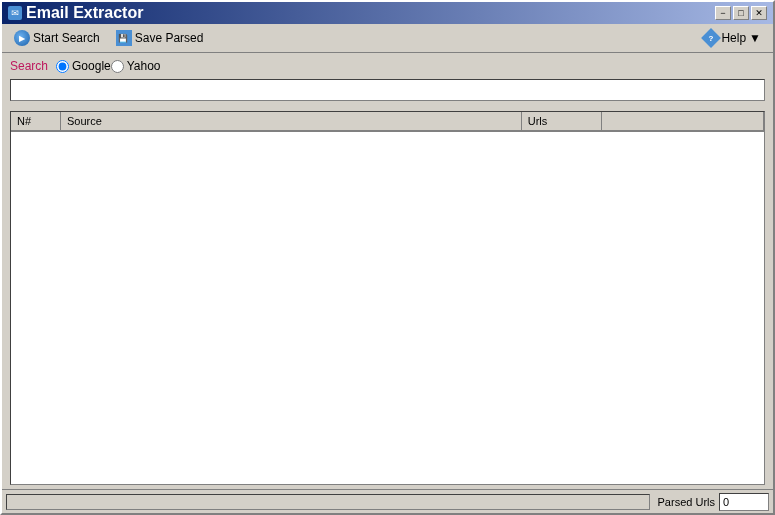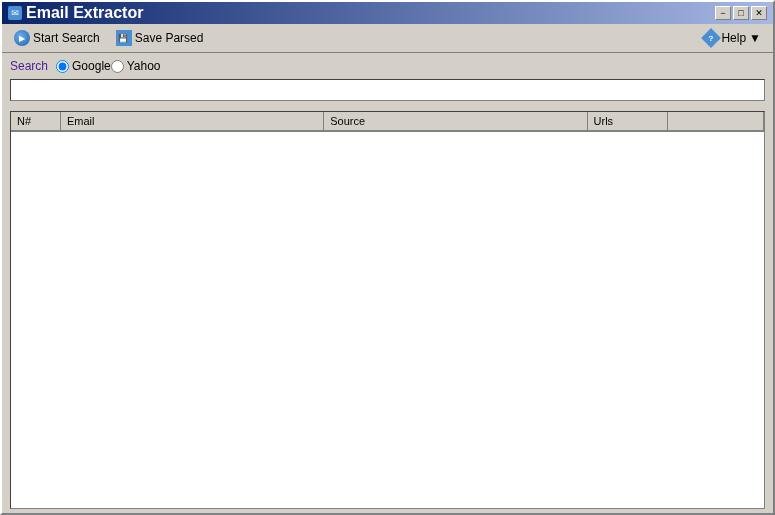--- a/index.html
+++ b/index.html
@@ -199,21 +199,21 @@
       display: flex;
       align-items: center;
       padding: 6px 8px 4px 8px;
       gap: 8px;
       background: #d4d0c8;
       flex-shrink: 0;
     }
 
     .search-label {
       font-size: 12px;
-      color: #4c1d95;
+      color: #be185d;
     }
 
     .radio-group {
       display: flex;
       align-items: center;
     }
 
     .radio-option {
       display: flex;
       align-items: center;
@@ -384,22 +384,26 @@
   </div>
 
   <div class="search-input-row">
     <input type="text" class="search-input" style="">
   </div>
 
   <div class="main-content">
     <div class="results-table">
       <div class="table-header">
         <div class="col-header col-n">N#</div>
-        <div class="col-header col-email">Email</div>
         <div class="col-header col-source">Source</div>
         <div class="col-header col-depth">Urls</div>
         <div class="col-header col-extra"></div>
       </div>
       <div class="table-body"></div>
     </div>
   </div>
 
+  <div class="status-bar">
+    <div class="progress-bar-container"></div>
+    <span class="status-label">Parsed Urls</span>
+    <input type="text" class="parsed-urls-input" value="0" style="">
+  </div>
 </div>
 
 </body></html>

